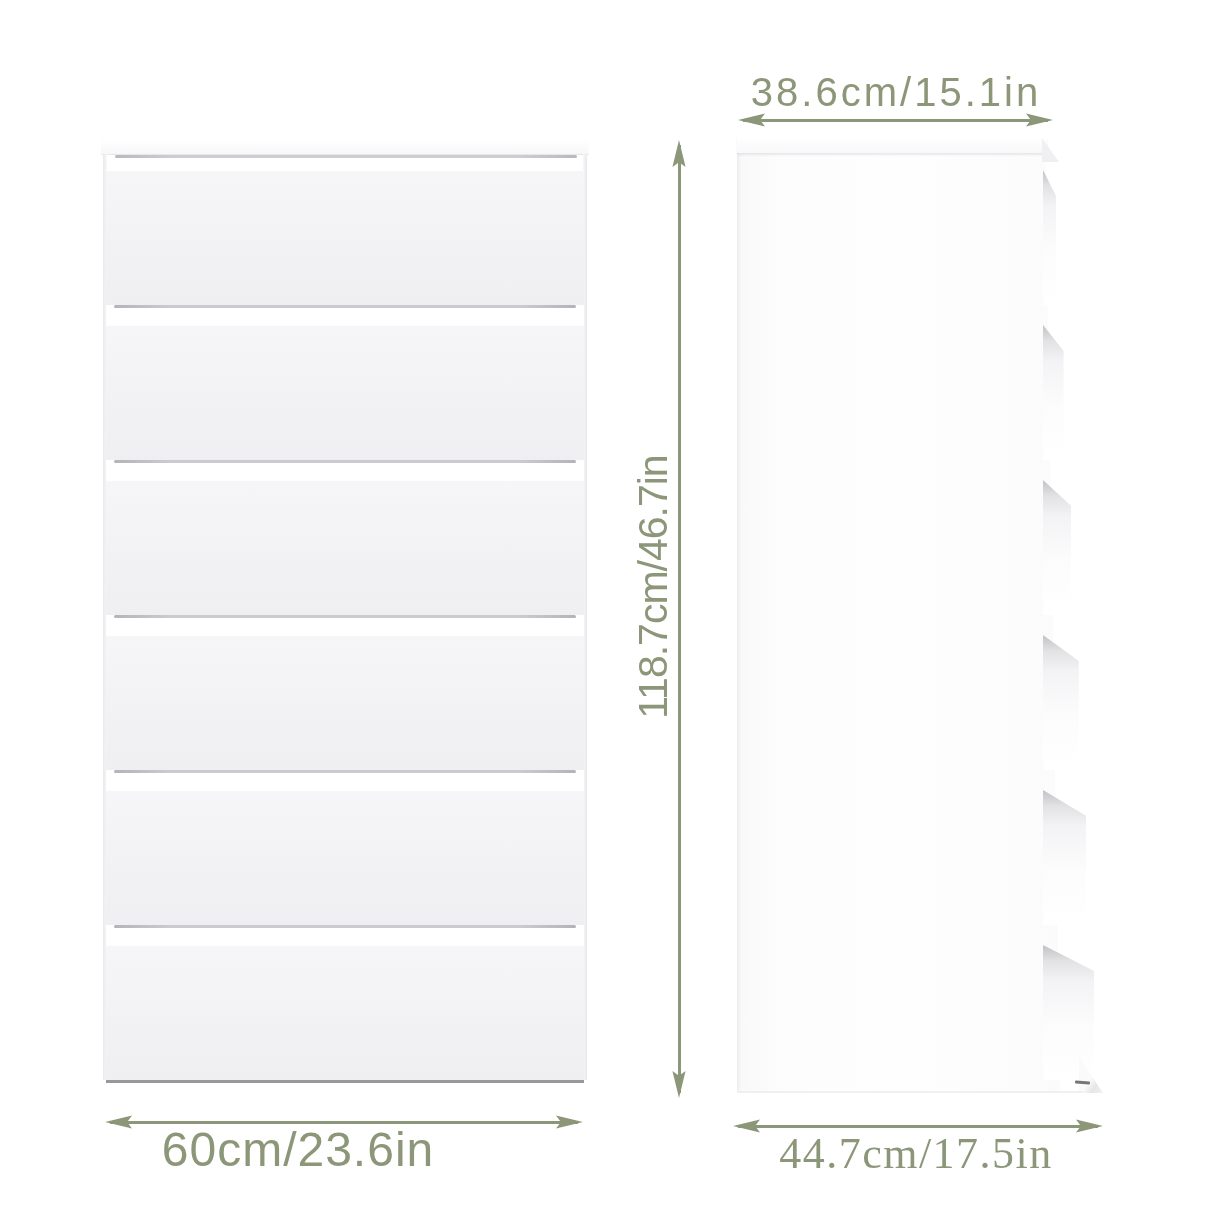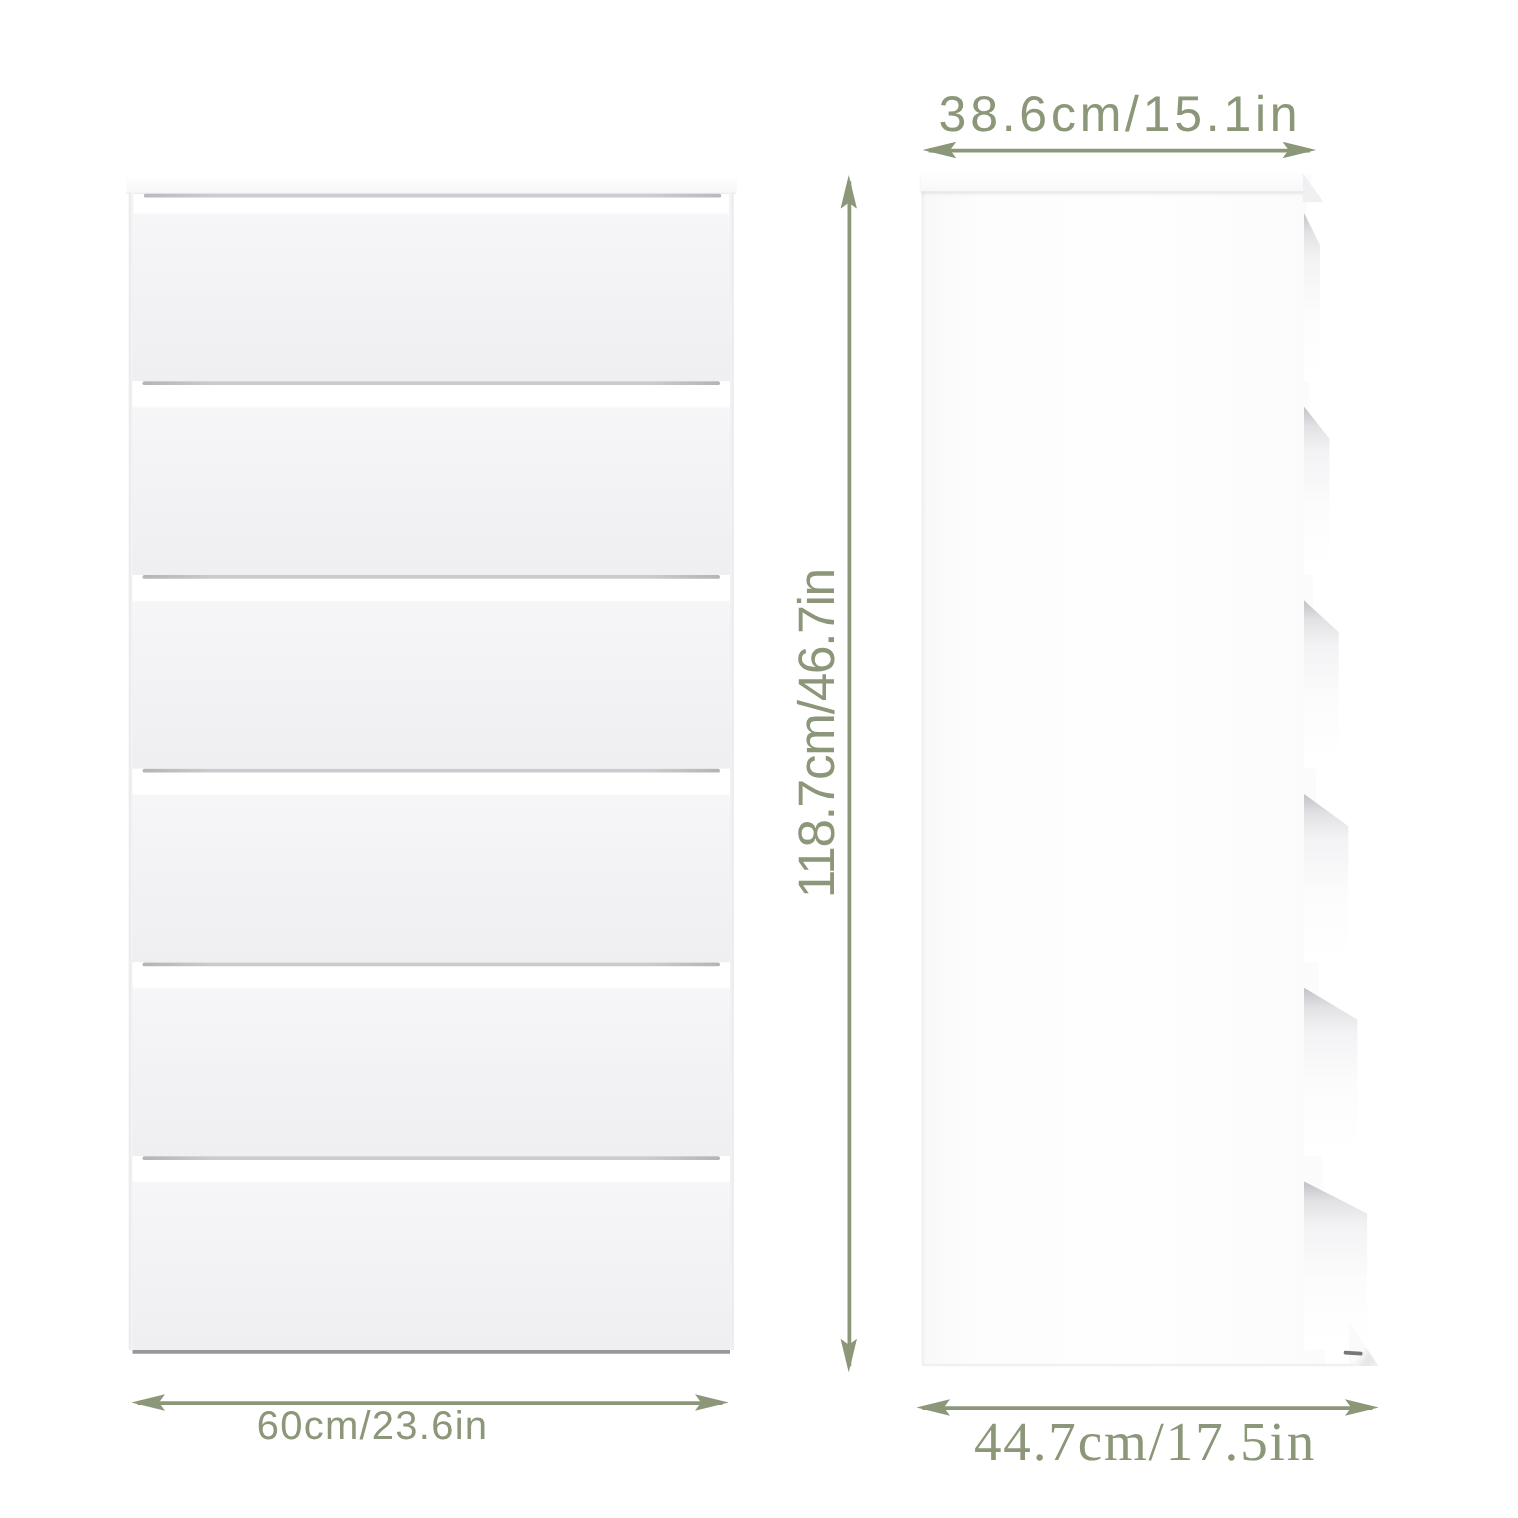--- a/index.html
+++ b/index.html
@@ -75,21 +75,21 @@
     background:#77777b; transform:rotate(4deg); border-radius:1px;
   }
   .side-bottom-line { position:absolute; left:2px; top:954px; width:344px; height:2px; background:#f0f0f1; }
 
   
   .dim-label {
     position:absolute; color:var(--accent); white-space:nowrap; text-align:center;
     font-family:"Liberation Sans","DejaVu Sans",sans-serif;
   }
   .dim-label.top    { left:696px; top:70px;  width:400px; font-size:40px; letter-spacing:3px; }
-  .dim-label.front  { left:98px;  top:1122px; width:400px; font-size:32px; letter-spacing:1px; }
+  .dim-label.front  { left:98px;  top:1122px; width:400px; font-size:48px; letter-spacing:1px; }
   .dim-label.depth  { left:716px; top:1128px; width:400px; font-size:44px; letter-spacing:1.5px;font-family:Liberation Serif, serif; }
   .dim-label.height {
     left:453px; top:562px; width:400px; height:50px; line-height:50px;
     font-size:41px; letter-spacing:-1px;
     transform:rotate(-90deg); transform-origin:center;
   }
 
   .h-dim-arrow { position:absolute; height:14px; }
   .h-dim-arrow .line { position:absolute; left:5px; right:5px; top:5.5px; height:3px; background:var(--accent); }
   .h-dim-arrow .head { position:absolute; top:0; width:27px; height:14px; background:var(--accent); }

